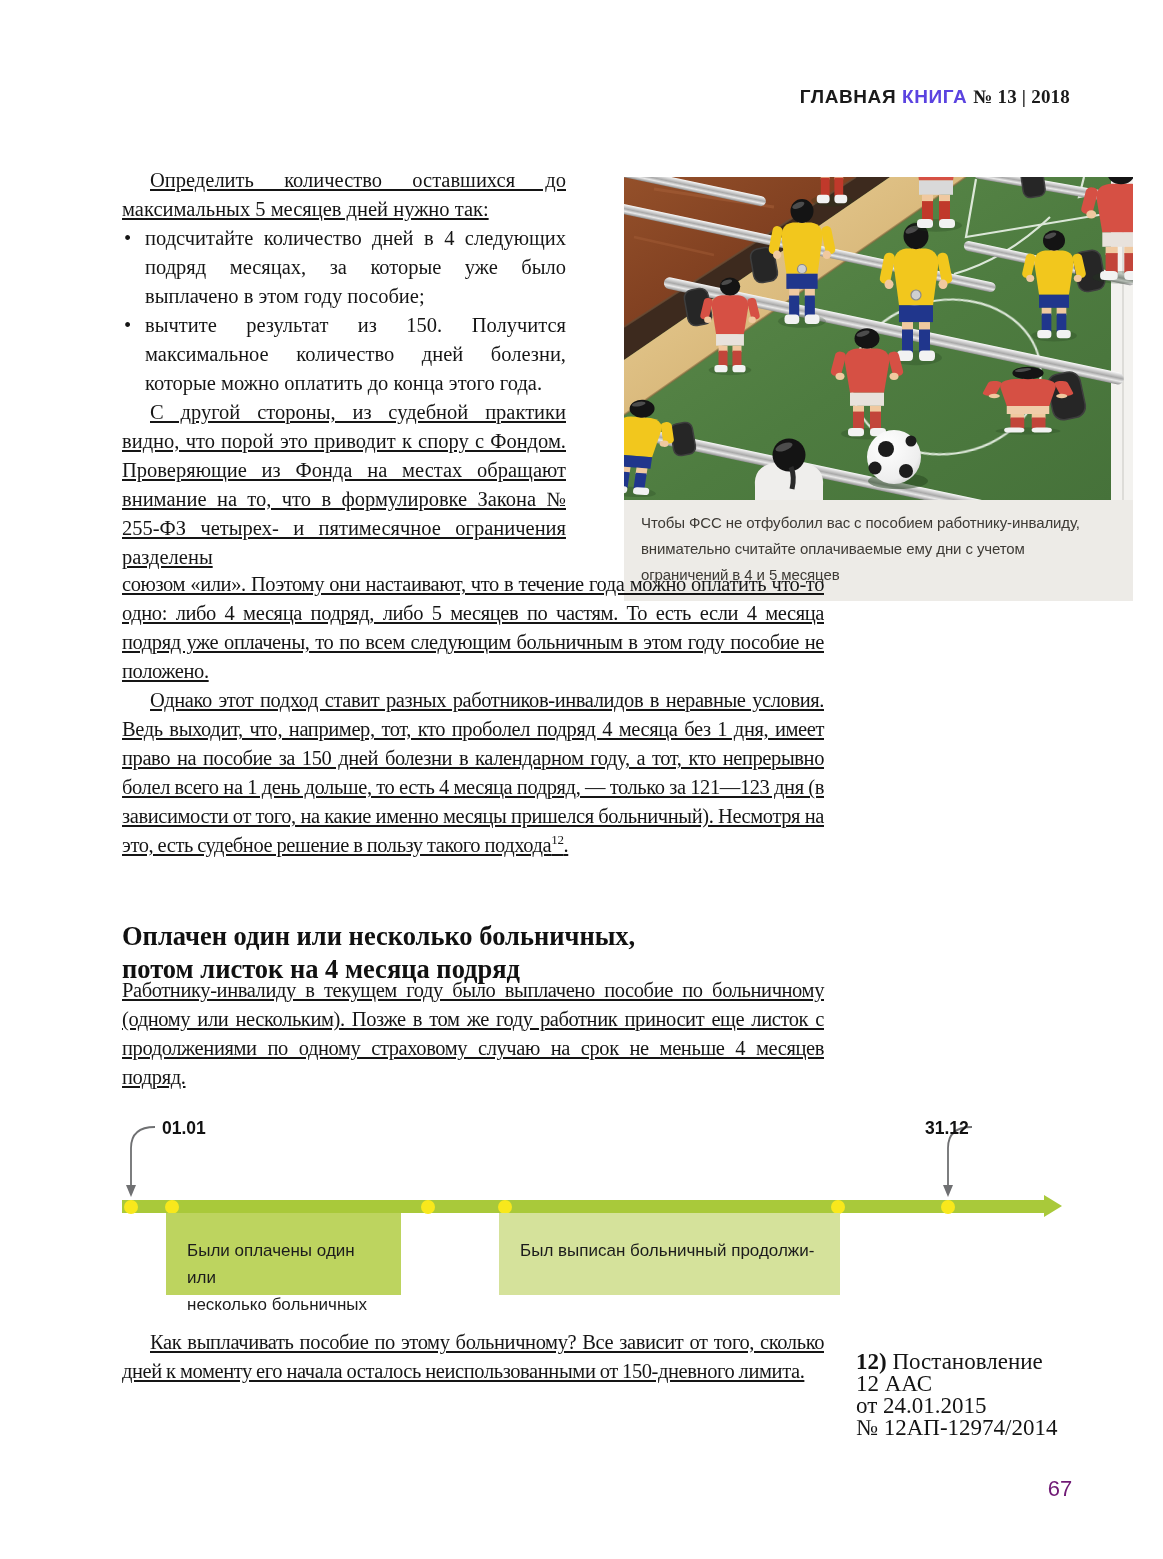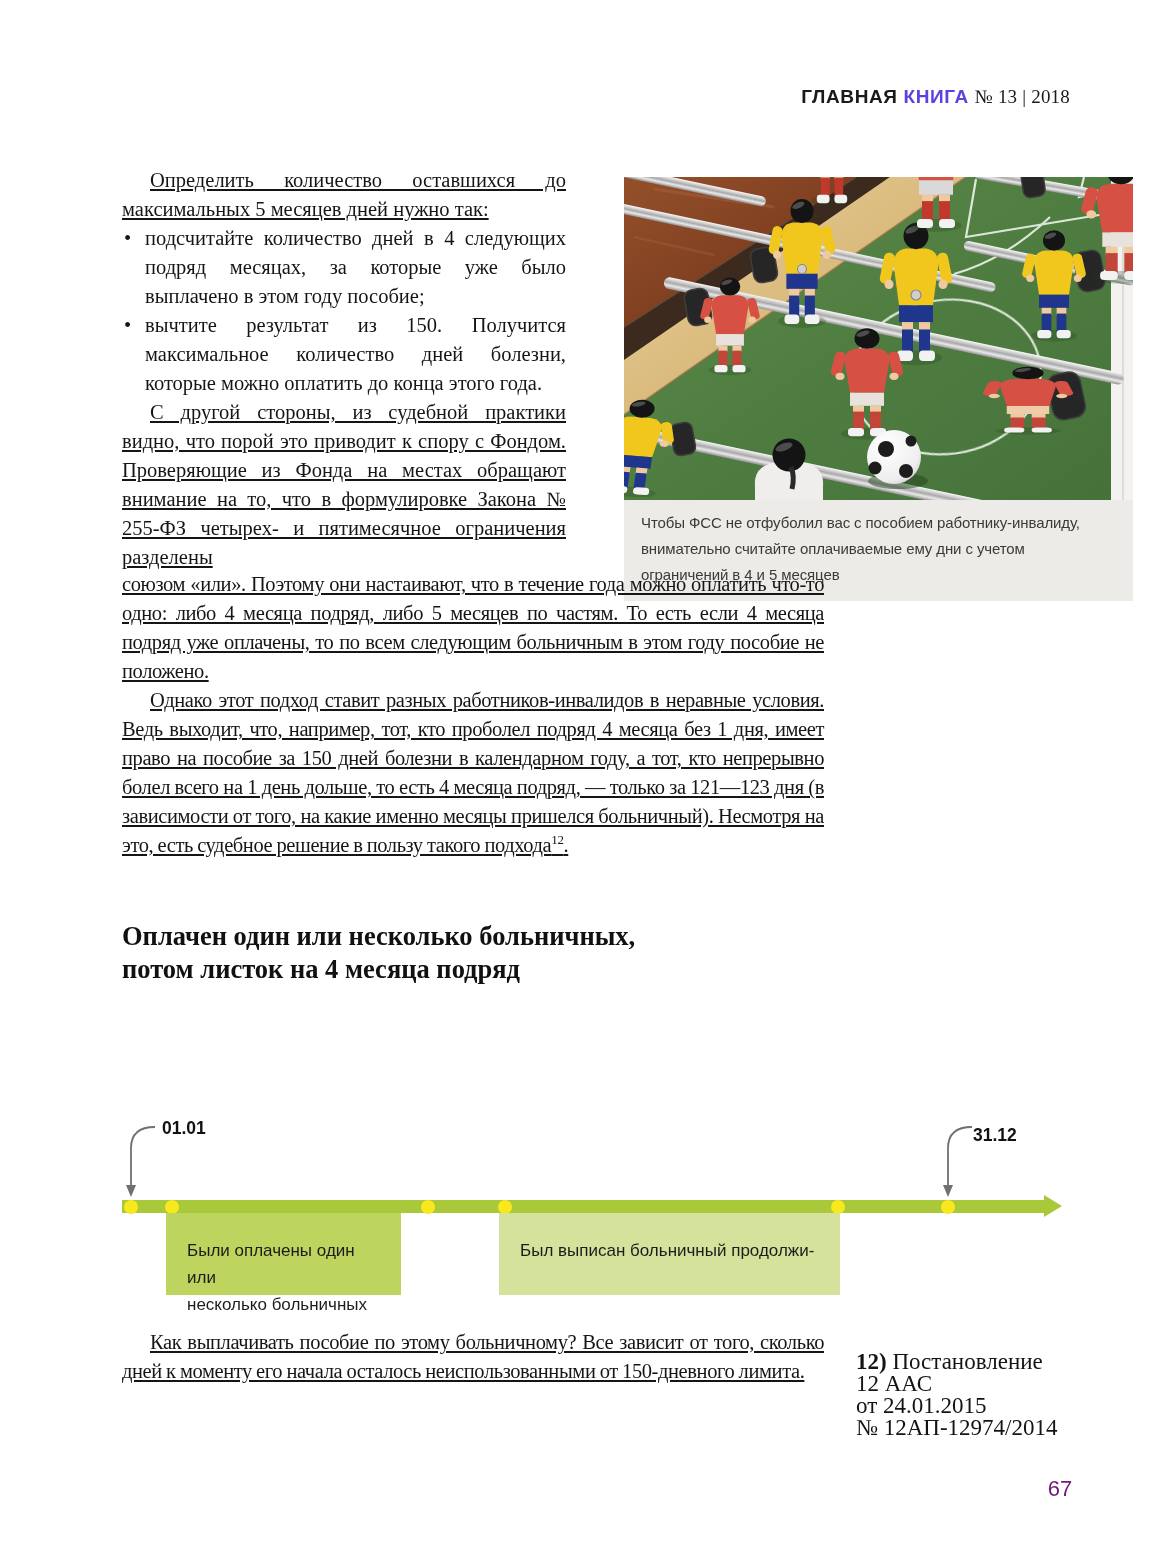--- a/index.html
+++ b/index.html
@@ -5,21 +5,21 @@
   html,body{margin:0;padding:0;background:#ffffff;}
   body{width:1163px;height:1559px;position:relative;font-family:"Liberation Serif",serif;color:#141414;
        -webkit-font-smoothing:antialiased;}
   .page{position:absolute;inset:0;background:#fff;overflow:hidden;}
 
   
   .masthead{position:absolute;top:86px;left:0;width:1070px;text-align:right;
             font-family:"Liberation Sans",sans-serif;font-weight:bold;font-size:19px;letter-spacing:.6px;}
   .masthead .brand-primary{color:#1a1a1a;}
   .masthead .brand-accent{color:#5b43e0;}
-  .masthead .issue{font-family:"Liberation Serif",serif;font-weight:normal;letter-spacing:.2px;color:#1a1a1a;}
+  .masthead .issue{font-family:"Liberation Serif",serif;font-weight:bold;letter-spacing:.2px;color:#1a1a1a;}
 
   
   .serif-body{font-size:20.5px;line-height:29px;text-align:justify;color:#151515;}
   .serif-body p{margin:0;text-decoration:underline;}
   p.indent{text-indent:28px;}
   .lead-col{position:absolute;left:122px;top:166px;width:444px;}
   .bullets{margin:0;padding:0;list-style:none;}
   .bullets li{position:relative;padding-left:23px;}
   .bullets .bullet-marker{position:absolute;left:2px;top:0;}
   .body-main{position:absolute;left:122px;top:570px;width:702px;letter-spacing:-0.4px;word-spacing:-0.5px;}
@@ -224,20 +224,23 @@
   <div class="body-main serif-body">
     <p>союзом «или». Поэтому они настаивают, что в течение года можно оплатить что-то одно: либо 4 месяца подряд, либо 5 месяцев по частям. То есть если 4 месяца подряд уже оплачены, то по всем следующим больничным в этом году пособие не положено.</p>
     <p class="indent"><span>Однако этот подход ставит разных работников-инвалидов в неравные условия. Ведь выходит, что, например, тот, кто проболел подряд 4 месяца без 1 дня, имеет право на пособие за 150 дней болезни в календарном году, а тот, кто непрерывно болел всего на 1 день дольше, то есть 4 месяца подряд, — только за 121—123 дня (в зависимости от того, на какие именно месяцы пришелся больничный). Несмотря на это, есть судебное решение в пользу такого подхода</span><sup>12</sup><span>.</span></p>
   </div>
 
   <h2 class="section-heading">
     <span>Оплачен один или несколько больничных,</span>
     <span>потом листок на 4 месяца подряд</span>
   </h2>
 
+  <div class="para-case serif-body">
+    <p>Работнику-инвалиду в текущем году было выплачено пособие по больничному (одному или нескольким). Позже в том же году работник приносит еще листок с продолжениями по одному страховому случаю на срок не меньше 4 месяцев подряд.</p>
+  </div>
 
   <div class="timeline">
     <div class="tl-bar"></div>
     <div class="tl-tip"></div>
 
     <div class="tl-dot" style="left:124px;"></div>
     <div class="tl-dot" style="left:165px;"></div>
     <div class="tl-dot" style="left:421px;"></div>
     <div class="tl-dot" style="left:498px;"></div>
     <div class="tl-dot" style="left:831px;"></div>
@@ -246,21 +249,21 @@
     <svg class="tl-arrow" style="left:123px;top:1122px;" viewBox="0 0 40 80">
       <path d="M32,5 C13,5 8,15 8,26 L8,64" fill="none" stroke="#6f7072" stroke-width="1.8"></path>
       <polygon points="3,63 13,63 8,75" fill="#6f7072"></polygon>
     </svg>
     <div class="tl-label" style="left:162px;">01.01</div>
 
     <svg class="tl-arrow" style="left:940px;top:1122px;" viewBox="0 0 40 80">
       <path d="M32,5 C13,5 8,15 8,26 L8,64" fill="none" stroke="#6f7072" stroke-width="1.8"></path>
       <polygon points="3,63 13,63 8,75" fill="#6f7072"></polygon>
     </svg>
-    <div class="tl-label" style="left:973px;margin-top:7px;">31.12</div>
+    <div class="tl-label" style="left:925px;">31.12</div>
 
     <div class="tl-box tl-box1">
       <span>Были оплачены один или</span>
       <span>несколько больничных</span>
     </div>
     <div class="tl-box tl-box2">
       <span>Был выписан больничный продолжи-</span>
     </div>
   </div>
 

